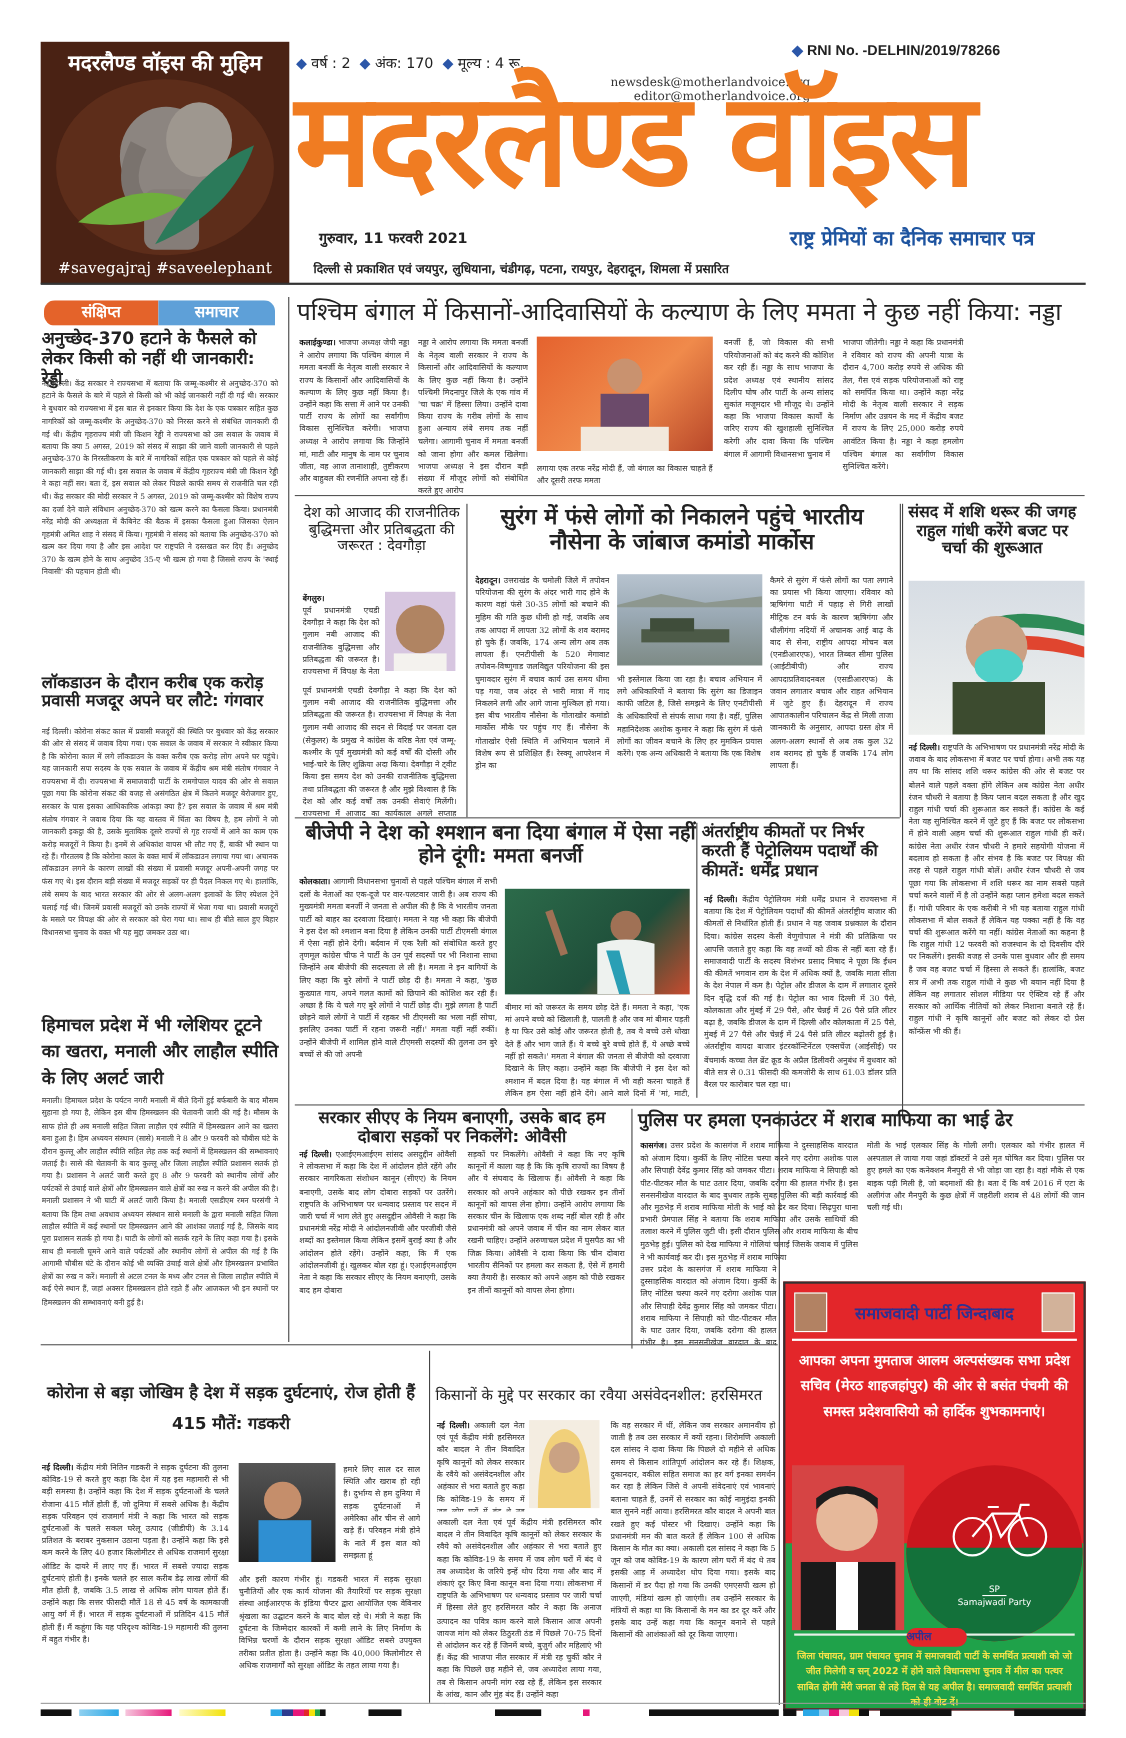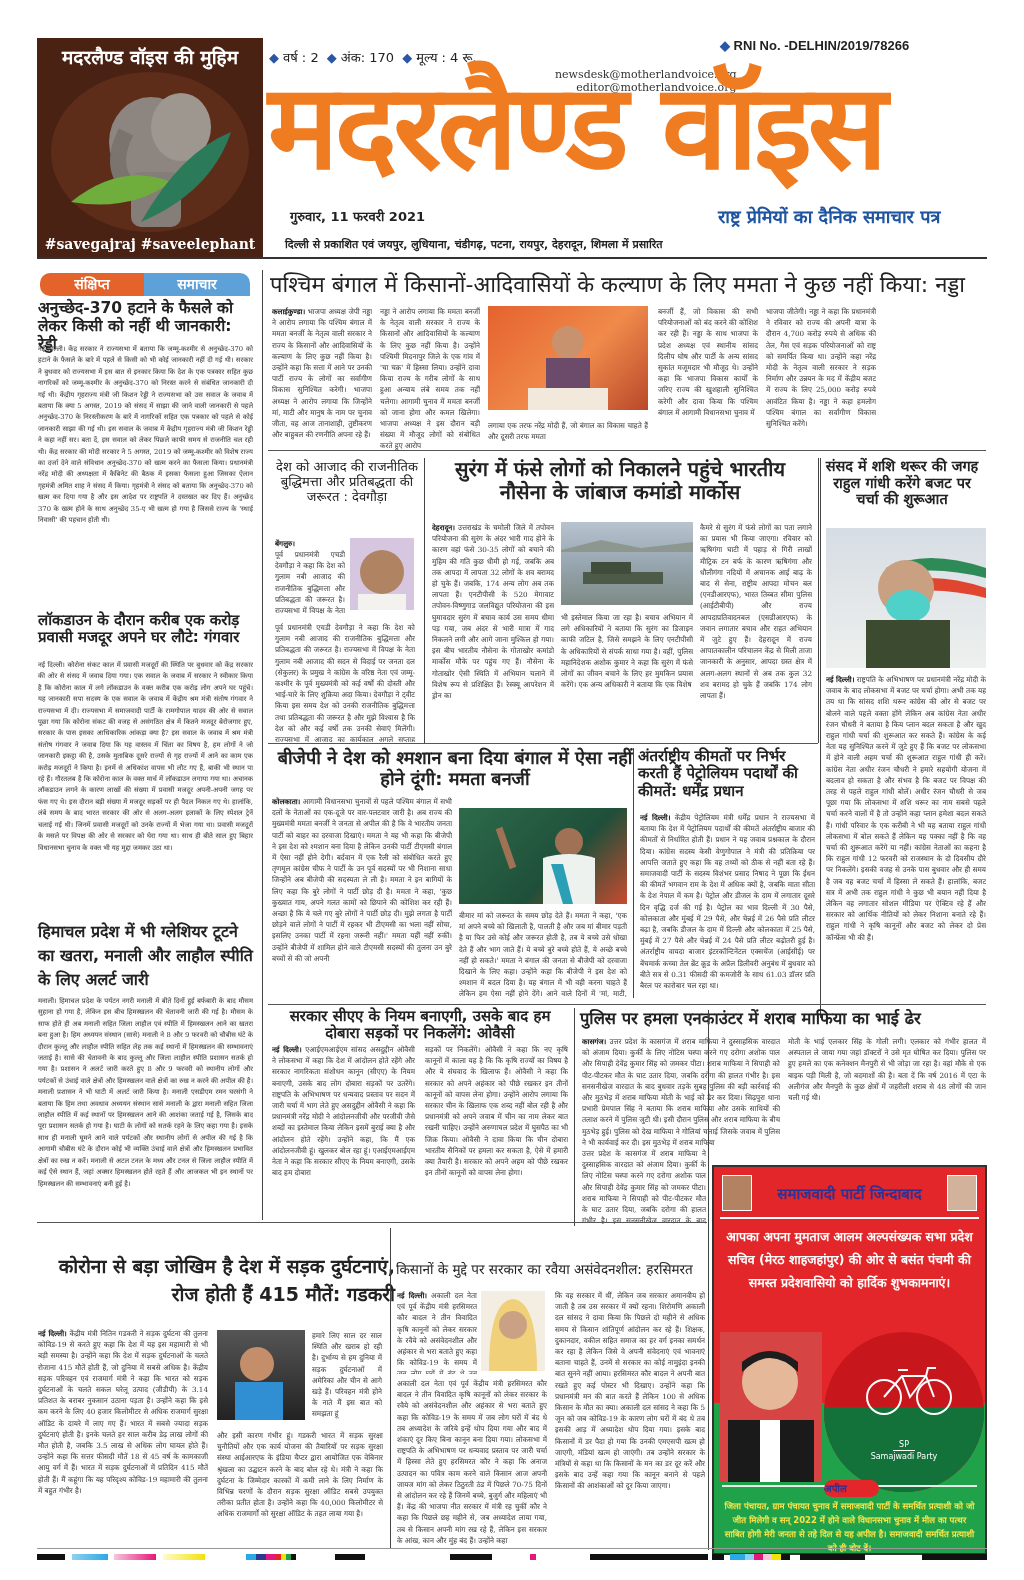--- a/index.html
+++ b/index.html
@@ -8,21 +8,21 @@
 .hl{font-family:"DejaVu Sans",sans-serif;font-weight:bold;color:#222;line-height:1.15}
 .hl-light{font-weight:normal}
 .body{font-family:"DejaVu Serif",serif;font-size:7.2px;line-height:11.2px;color:#333;text-align:justify;overflow:hidden}
 .body b{color:#111}
 .rule{position:absolute;background:#555}
 .vrule{position:absolute;background:#444;width:2px}
 .photo{position:absolute;overflow:hidden}
 
 #promo{left:37px;top:38px;width:226px;height:220px;background:#4a2214;color:#fff;text-align:center}
 #promo .t{font-weight:bold;font-size:19px;margin-top:6px}
-#promo .tags{position:absolute;bottom:6px;left:0;right:0;font-family:"DejaVu Serif",serif;font-weight:bold;font-size:14px}
+#promo .tags{position:absolute;bottom:6px;left:0;right:0;font-family:"DejaVu Serif",serif;font-weight:normal;font-size:14px}
 #promo .circle{position:absolute;left:14px;top:34px;width:198px;height:160px;border-radius:50%;background:#5d2d1a}
 #logo{left:268px;top:68px;font-size:118px;font-weight:bold;color:#f07c22;letter-spacing:-4px;line-height:1}
 .meta-line{left:265px;top:48px;font-size:13px;font-weight:normal;color:#222}
 .meta-line .dot{color:#2b56a8;margin:0 4px}
 #rni{left:720px;top:38px;font-family:Liberation Sans, sans-serif;font-weight:bold;font-size:13px}
 #emails{left:555px;top:68px;font-family:"DejaVu Serif",serif;font-size:11px;text-align:right;line-height:13px;color:#333}
 #tagline{left:718px;top:204px;font-size:18px;font-weight:bold;color:#1e54a0}
 #date{left:290px;top:207px;font-size:13px;font-weight:bold}
 #editions{left:285px;top:236px;font-size:11px;font-weight:bold}
 
@@ -167,21 +167,21 @@
 <div class="abs body" style="left:425px;top:1044px;width:143px;height:178px">सड़कों पर निकलेंगे। ओवैसी ने कहा कि नए कृषि कानूनों में काला यह है कि कि कृषि राज्यों का विषय है और ये संघवाद के खिलाफ हैं। ओवैसी ने कहा कि सरकार को अपने अहंकार को पीछे रखकर इन तीनों कानूनों को वापस लेना होगा। उन्होंने आरोप लगाया कि सरकार चीन के खिलाफ एक शब्द नहीं बोल रही है और प्रधानमंत्री को अपने जवाब में चीन का नाम लेकर बात रखनी चाहिए। उन्होंने अरुणाचल प्रदेश में घुसपैठ का भी जिक्र किया। ओवैसी ने दावा किया कि चीन दोबारा भारतीय सैनिकों पर हमला कर सकता है, ऐसे में हमारी क्या तैयारी है। सरकार को अपने अहम को पीछे रखकर इन तीनों कानूनों को वापस लेना होगा।</div>
 <div class="vrule" style="left:574px;top:1008px;height:218px;width:1px"></div>
 
 <div class="abs hl" style="left:580px;top:1010px;width:405px;font-size:16.5px;white-space:nowrap">पुलिस पर हमला एनकाउंटर में शराब माफिया का भाई ढेर</div>
 <div class="abs body" style="left:582px;top:1036px;width:198px;height:112px"><b>कासगंज।</b> <span>उत्तर प्रदेश के कासगंज में शराब माफिया ने दुस्साहसिक वारदात को अंजाम दिया। कुर्की के लिए नोटिस चस्पा करने गए दरोगा अशोक पाल और सिपाही देवेंद्र कुमार सिंह को जमकर पीटा। शराब माफिया ने सिपाही को पीट-पीटकर मौत के घाट उतार दिया, जबकि दरोगा की हालत गंभीर है। इस सनसनीखेज वारदात के बाद बुधवार तड़के सुबह पुलिस की बड़ी कार्रवाई की और मुठभेड़ में शराब माफिया मोती के भाई को ढेर कर दिया। सिढ़पुरा थाना प्रभारी प्रेमपाल सिंह ने बताया कि शराब माफिया और उसके साथियों की तलाश करने में पुलिस जुटी थी। इसी दौरान पुलिस और शराब माफिया के बीच मुठभेड़ हुई। पुलिस को देख माफिया ने गोलियां चलाई जिसके जवाब में पुलिस ने भी कार्यवाई कर दी। इस मुठभेड़ में शराब माफिया</span></div>
 <div class="abs body" style="left:582px;top:1148px;width:124px;height:78px">उत्तर प्रदेश के कासगंज में शराब माफिया ने दुस्साहसिक वारदात को अंजाम दिया। कुर्की के लिए नोटिस चस्पा करने गए दरोगा अशोक पाल और सिपाही देवेंद्र कुमार सिंह को जमकर पीटा। शराब माफिया ने सिपाही को पीट-पीटकर मौत के घाट उतार दिया, जबकि दरोगा की हालत गंभीर है। इस सनसनीखेज वारदात के बाद बुधवार तड़के सुबह पुलिस की बड़ी कार्रवाई की और मुठभेड़ में शराब माफिया मोती के भाई को ढेर कर दिया। सिढ़पुरा थाना प्रभारी प्रेमपाल सिंह ने बताया कि शराब माफिया और उसके साथियों की तलाश करने में पुलिस जुटी थी। इसी दौरान पुलिस और शराब माफिया के बीच मुठभेड़ हुई। पुलिस को देख माफिया ने गोलियां चलाई जिसके जवाब में पुलिस ने भी कार्यवाई कर दी। इस मुठभेड़ में शराब माफिया</div>
 <div class="abs body" style="left:788px;top:1036px;width:198px;height:112px">मोती के भाई एलकार सिंह के गोली लगी। एलकार को गंभीर हालत में अस्पताल ले जाया गया जहां डॉक्टरों ने उसे मृत घोषित कर दिया। पुलिस पर हुए हमले का एक कनेक्शन मैनपुरी से भी जोड़ा जा रहा है। वहां मौके से एक बाइक पड़ी मिली है, जो बदमाशों की है। बता दें कि वर्ष 2016 में एटा के अलीगंज और मैनपुरी के कुछ क्षेत्रों में जहरीली शराब से 48 लोगों की जान चली गई थी।</div>
 
 <div class="rule" style="left:37px;top:1222px;width:670px;height:1px"></div>
 
-<div class="abs hl" style="left:55px;top:1252px;width:340px;font-size:19px;text-align:right;line-height:28px">कोरोना से बड़ा जोखिम है देश में सड़क दुर्घटनाएं, रोज होती हैं 415 मौतें: गडकरी</div>
+<div class="abs hl" style="left:40px;top:1252px;width:340px;font-size:15px;text-align:center;line-height:28px">कोरोना से बड़ा जोखिम है देश में सड़क दुर्घटनाएं, रोज होती हैं 415 मौतें: गडकरी</div>
 <div class="abs body" style="left:38px;top:1328px;width:170px;height:218px"><b>नई दिल्ली।</b> <span>केंद्रीय मंत्री नितिन गडकरी ने सड़क दुर्घटना की तुलना कोविड-19 से करते हुए कहा कि देश में यह इस महामारी से भी बड़ी समस्या है। उन्होंने कहा कि देश में सड़क दुर्घटनाओं के चलते रोजाना 415 मौतें होती हैं, जो दुनिया में सबसे अधिक है। केंद्रीय सड़क परिवहन एवं राजमार्ग मंत्री ने कहा कि भारत को सड़क दुर्घटनाओं के चलते सकल घरेलू उत्पाद (जीडीपी) के 3.14 प्रतिशत के बराबर नुकसान उठाना पड़ता है। उन्होंने कहा कि इसे कम करने के लिए 40 हजार किलोमीटर से अधिक राजमार्ग सुरक्षा ऑडिट के दायरे में लाए गए हैं। भारत में सबसे ज्यादा सड़क दुर्घटनाएं होती है। इनके चलते हर साल करीब डेढ़ लाख लोगों की मौत होती है, जबकि 3.5 लाख से अधिक लोग घायल होते हैं। उन्होंने कहा कि सत्तर फीसदी मौतें 18 से 45 वर्ष के कामकाजी आयु वर्ग में हैं। भारत में सड़क दुर्घटनाओं में प्रतिदिन 415 मौतें होती हैं। मैं कहूंगा कि यह परिदृश्य कोविड-19 महामारी की तुलना में बहुत गंभीर है।</span></div>
 <div class="photo" style="left:217px;top:1330px;width:88px;height:90px;background:linear-gradient(#555,#222)">
   <svg width="88" height="90">
       <circle cx="40" cy="34" r="17" fill="#c58e6b"></circle>
       <rect x="18" y="52" width="48" height="38" fill="#2f8fd2"></rect>
     </svg>
 </div>
 <div class="abs body" style="left:312px;top:1330px;width:70px;height:92px">हमारे लिए साल दर साल स्थिति और खराब हो रही है। दुर्भाग्य से हम दुनिया में सड़क दुर्घटनाओं में अमेरिका और चीन से आगे खड़े हैं। परिवहन मंत्री होने के नाते मैं इस बात को समझता हूं</div>
 <div class="abs body" style="left:217px;top:1430px;width:166px;height:116px">और इसी कारण गंभीर हूं। गडकरी भारत में सड़क सुरक्षा चुनौतियों और एक कार्य योजना की तैयारियों पर सड़क सुरक्षा संस्था आईआरएफ के इंडिया चैप्टर द्वारा आयोजित एक वेबिनार श्रृंखला का उद्घाटन करने के बाद बोल रहे थे। मंत्री ने कहा कि दुर्घटना के जिम्मेदार कारकों में कमी लाने के लिए निर्माण के विभिन्न चरणों के दौरान सड़क सुरक्षा ऑडिट सबसे उपयुक्त तरीका प्रतीत होता है। उन्होंने कहा कि 40,000 किलोमीटर से अधिक राजमार्गों को सुरक्षा ऑडिट के तहत लाया गया है।</div>
 <div class="vrule" style="left:390px;top:1228px;height:320px;width:1px"></div>

